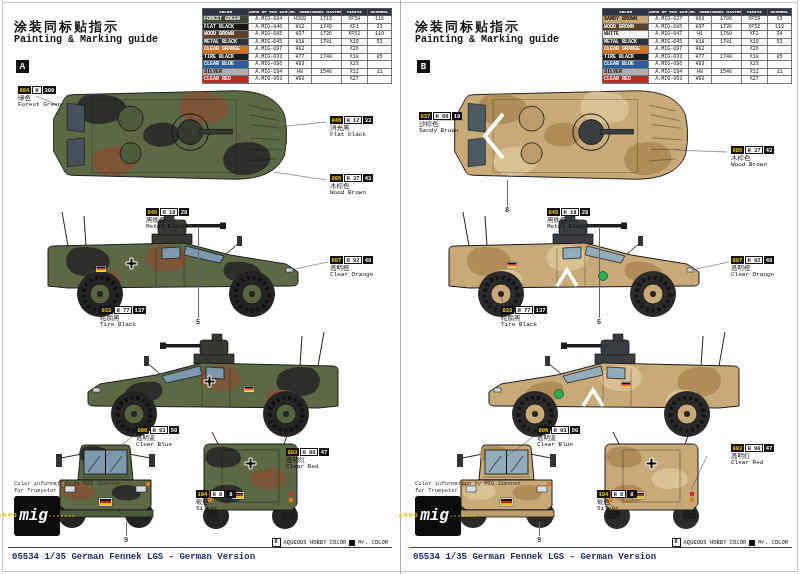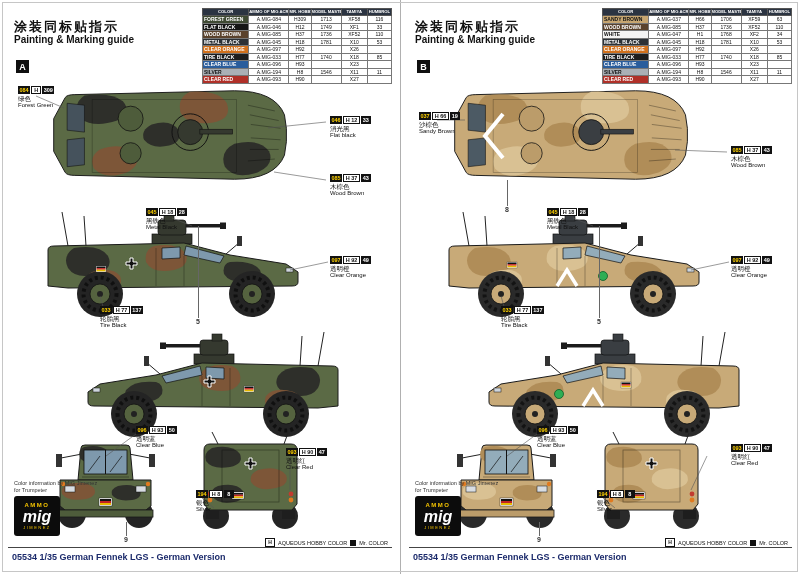--- a/index.html
+++ b/index.html
@@ -1,21 +1,21 @@
 <!DOCTYPE html>
 <html><head>
 <meta charset="utf-8">
 <style>
   html,body{margin:0;padding:0;}
   body{
     width:800px;height:574px;position:relative;overflow:hidden;
     background:#ffffff;font-family:"Liberation Sans",sans-serif;color:#111;
   }
   .frame{position:absolute;inset:2px;border:1px solid #c6c6c6;pointer-events:none;z-index:50;}
-  .page{position:absolute;inset:0;display:flex;}
+  .page{position:absolute;inset:0;display:flex;font-family:Liberation Mono, monospace;}
   .panel{position:relative;width:400px;height:574px;box-sizing:border-box;}
   .panel + .panel{border-left:1px solid #b0b0b0;}
 
   
   .title-cn{position:absolute;left:14px;top:9px;font-size:13px;font-weight:bold;letter-spacing:2px;}
   .title-en{position:absolute;left:14px;top:26px;font-size:10px;font-weight:bold;}
   .badge{position:absolute;left:16px;top:60px;width:13px;height:13px;background:#101010;color:#fff;
          font-size:9px;font-weight:bold;display:flex;align-items:center;justify-content:center;}
 
   
@@ -44,21 +44,21 @@
   .c-cn{font-size:6.5px;line-height:1.1;}
   .c-en{font-size:6px;line-height:1.1;}
 
   
   .pnum{position:absolute;font-size:7px;font-weight:bold;color:#333;}
   .pnum::before{content:"";position:absolute;left:50%;bottom:100%;width:0.6px;height:var(--lh,14px);background:#666;}
 
   
   .credit{position:absolute;left:14px;top:480px;font-size:5.5px;color:#333;line-height:1.35;}
   .logo{position:absolute;left:14px;top:496px;width:46px;height:40px;background:#0c0c0c;border-radius:3px;
-        color:#fff;display:flex;flex-direction:column;align-items:center;justify-content:center;gap:1px;}
+        color:#fff;display:flex;flex-direction:row;align-items:center;justify-content:center;gap:1px;}
   .logo-top{font-size:6px;color:#f5c400;font-weight:bold;letter-spacing:1.5px;line-height:1;}
   .logo-main{font-size:16px;font-weight:bold;font-style:italic;line-height:1;}
   .logo-sub{font-size:4px;color:#f5c400;letter-spacing:1.5px;line-height:1;}
   .rule{position:absolute;left:8px;right:8px;top:547px;border-top:0.6px solid #444;}
   .caption{position:absolute;left:12px;top:552px;font-size:9px;font-weight:bold;color:#1b2a6b;white-space:nowrap;}
   .legend{position:absolute;right:12px;top:538px;font-size:5.5px;display:flex;align-items:center;gap:3px;color:#111;}
   .lg-hbox{border:0.5px solid #111;background:#fff;padding:0 2px;font-size:5px;font-weight:bold;line-height:7px;}
   .lg-kbox{width:6px;height:6px;background:#111;display:inline-block;}
 </style>
 </head>

